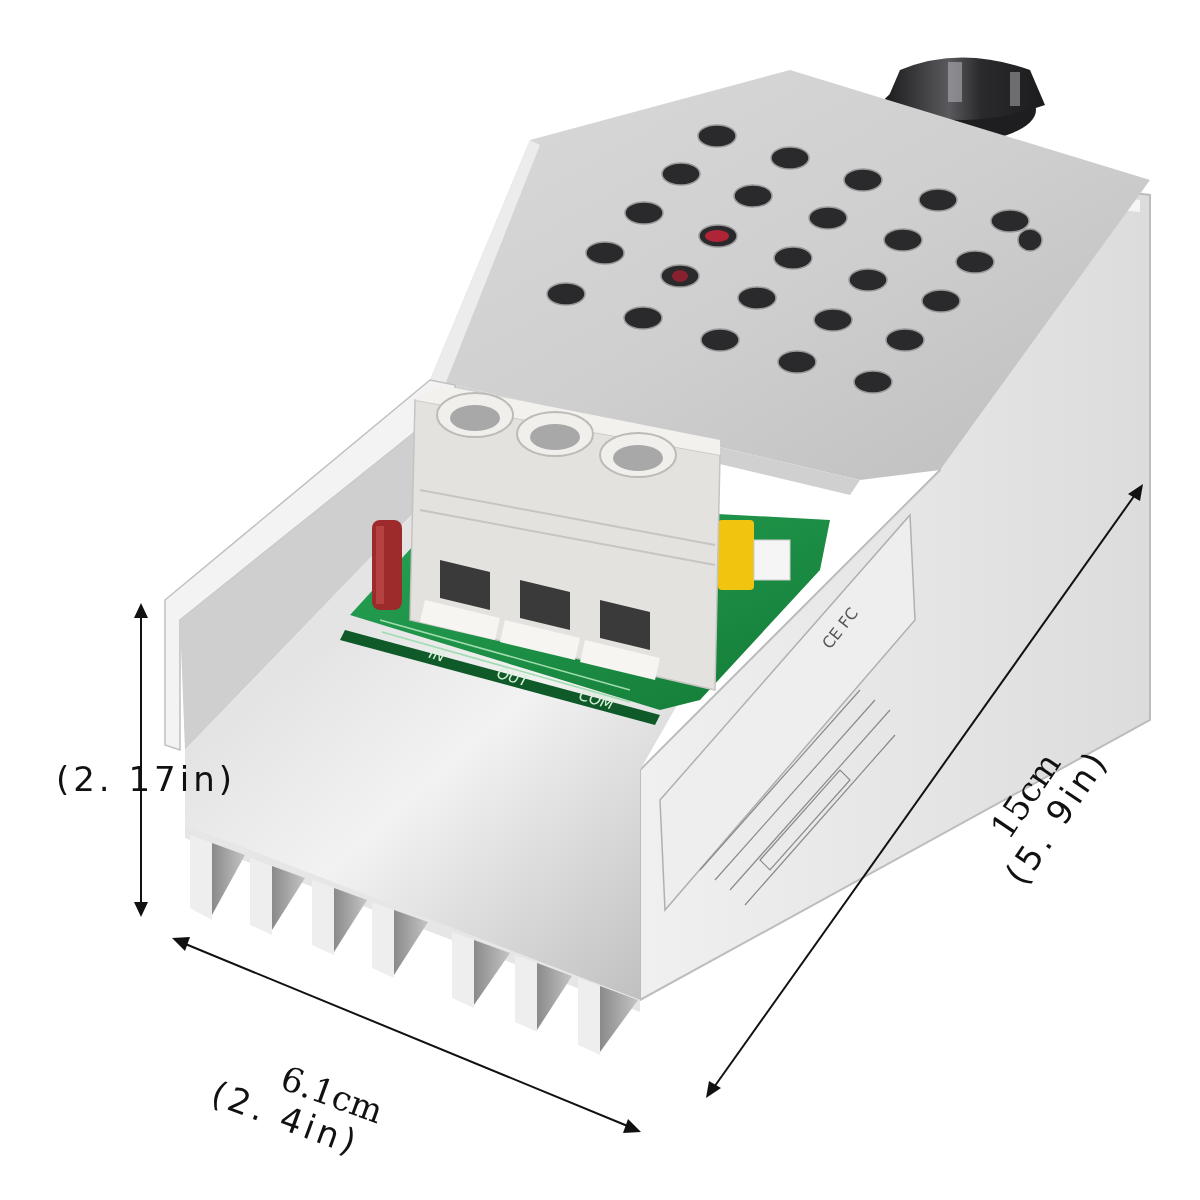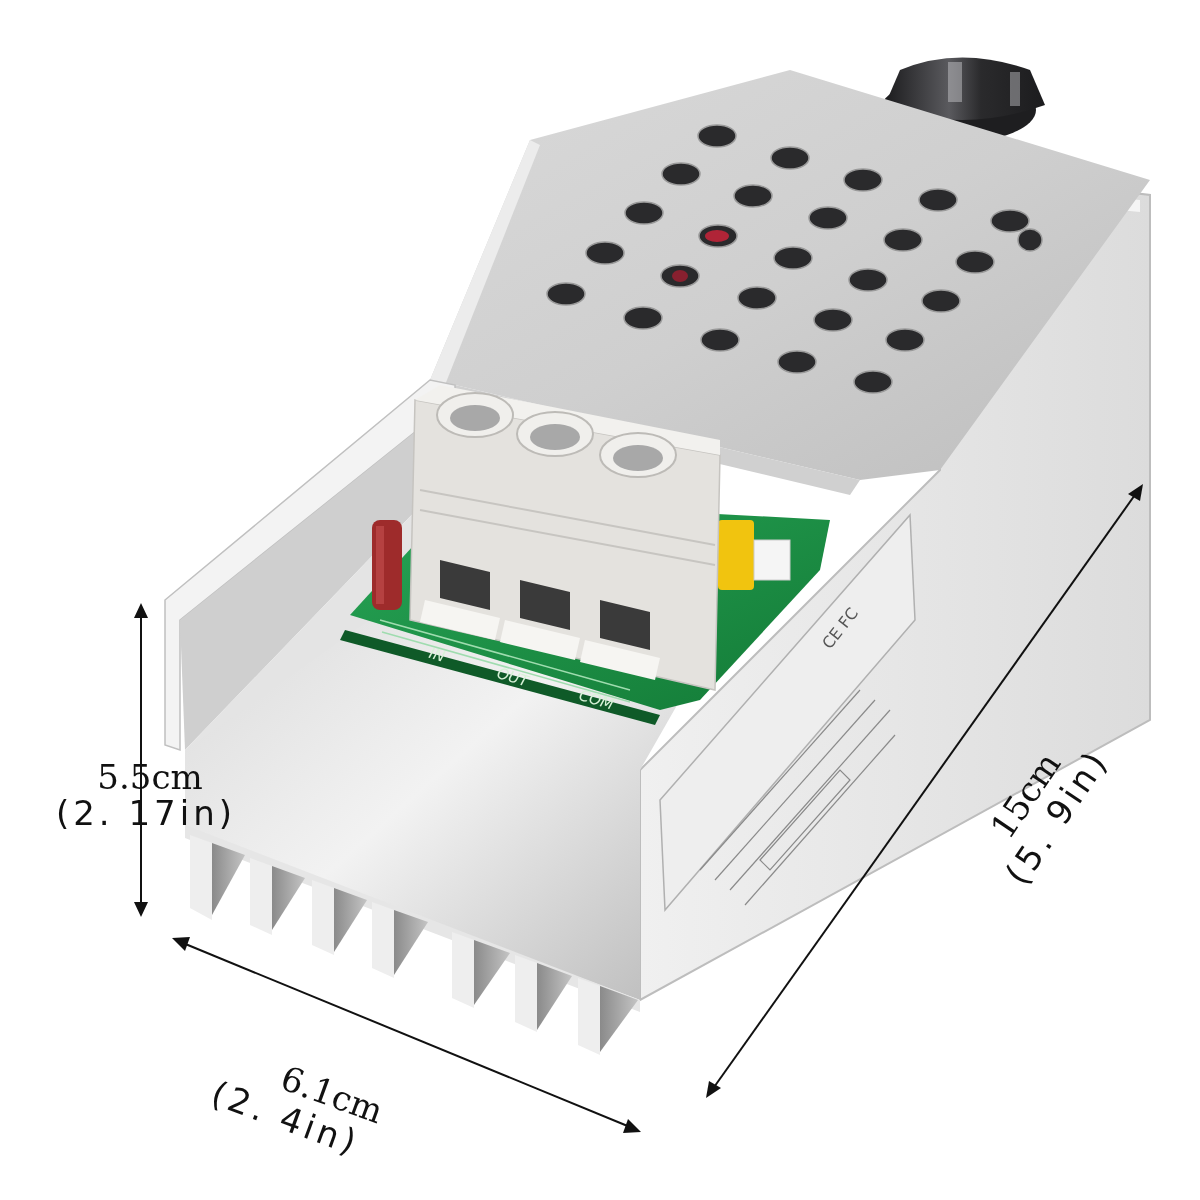--- a/index.html
+++ b/index.html
@@ -199,21 +199,20 @@
     </g>
   </svg>
 
   
   <span class="pcb-text" style="left:432px; top:644px;">IN</span>
   <span class="pcb-text" style="left:500px; top:664px;">OUT</span>
   <span class="pcb-text" style="left:582px; top:686px;">COM</span>
 
   
   <div id="h-label" class="dim-label">
-    <span class="dim-cm">5.5cm</span>
     <span class="dim-in">(2. 17in)</span>
   </div>
   <div id="w-label" class="dim-label">
     <span class="dim-cm">6.1cm</span>
     <span class="dim-in">(2. 4in)</span>
   </div>
   <div id="l-label" class="dim-label">
     <span class="dim-cm">15cm</span>
     <span class="dim-in">(5. 9in)</span>
   </div>

